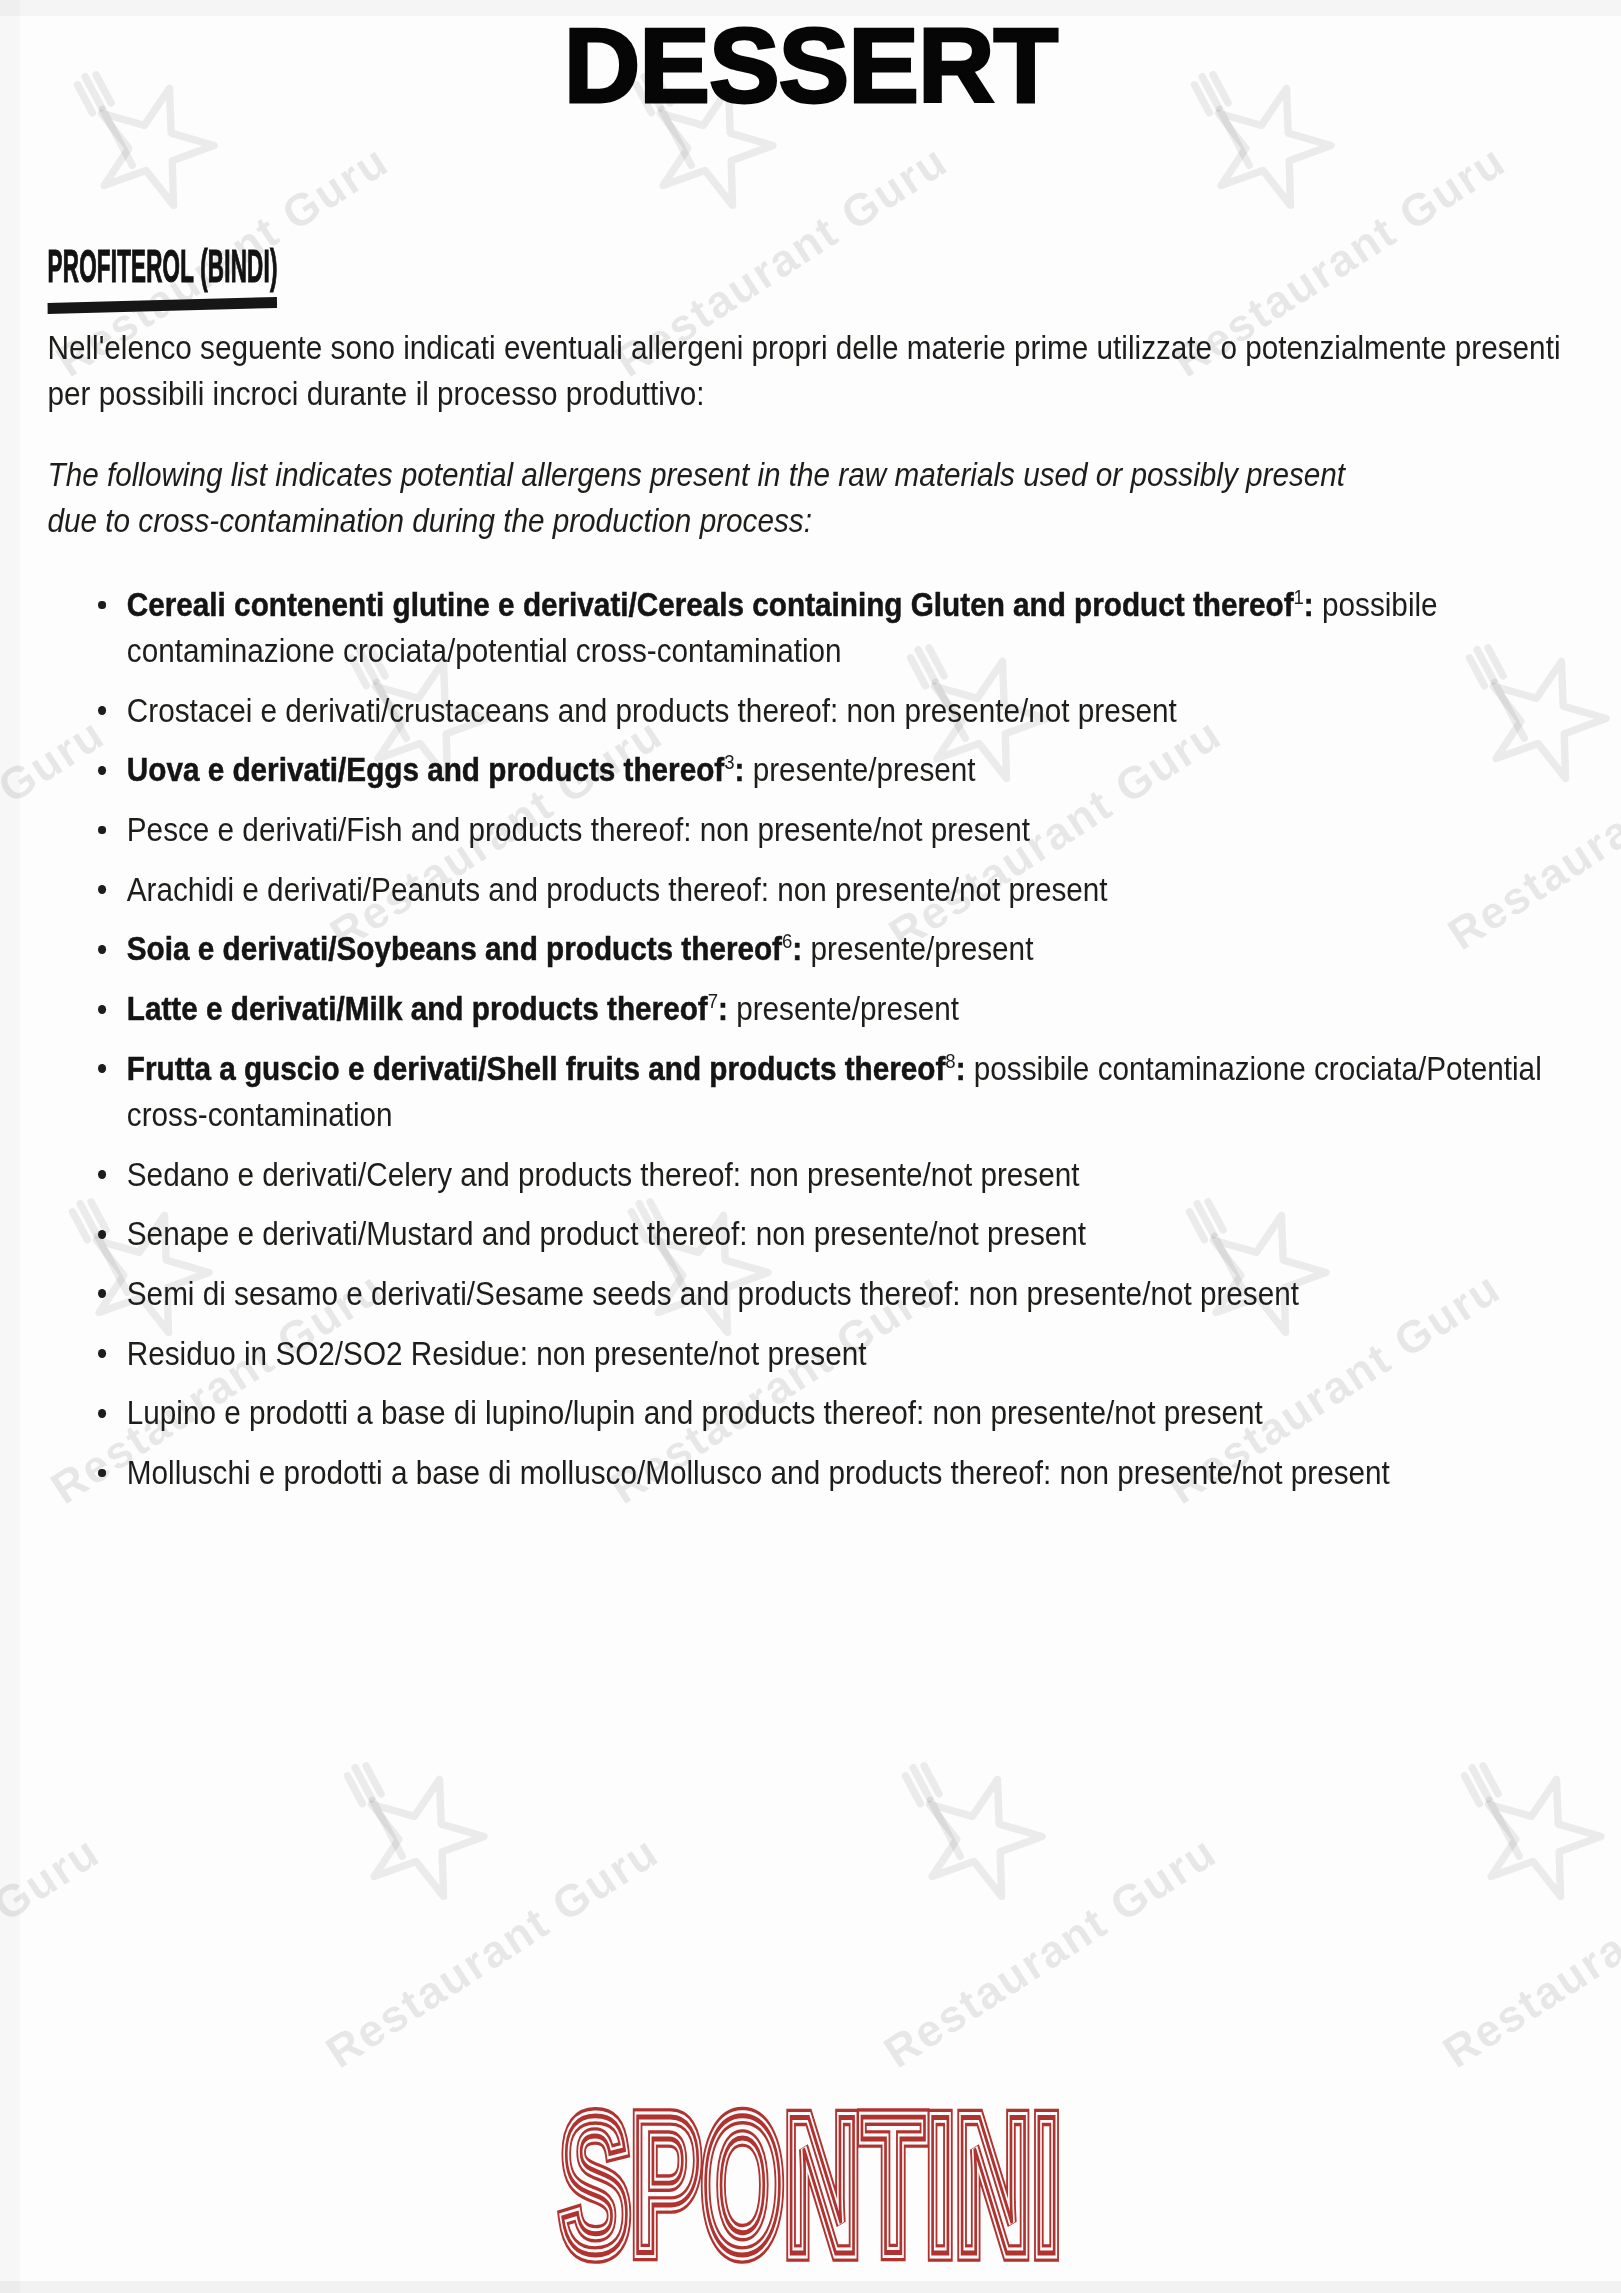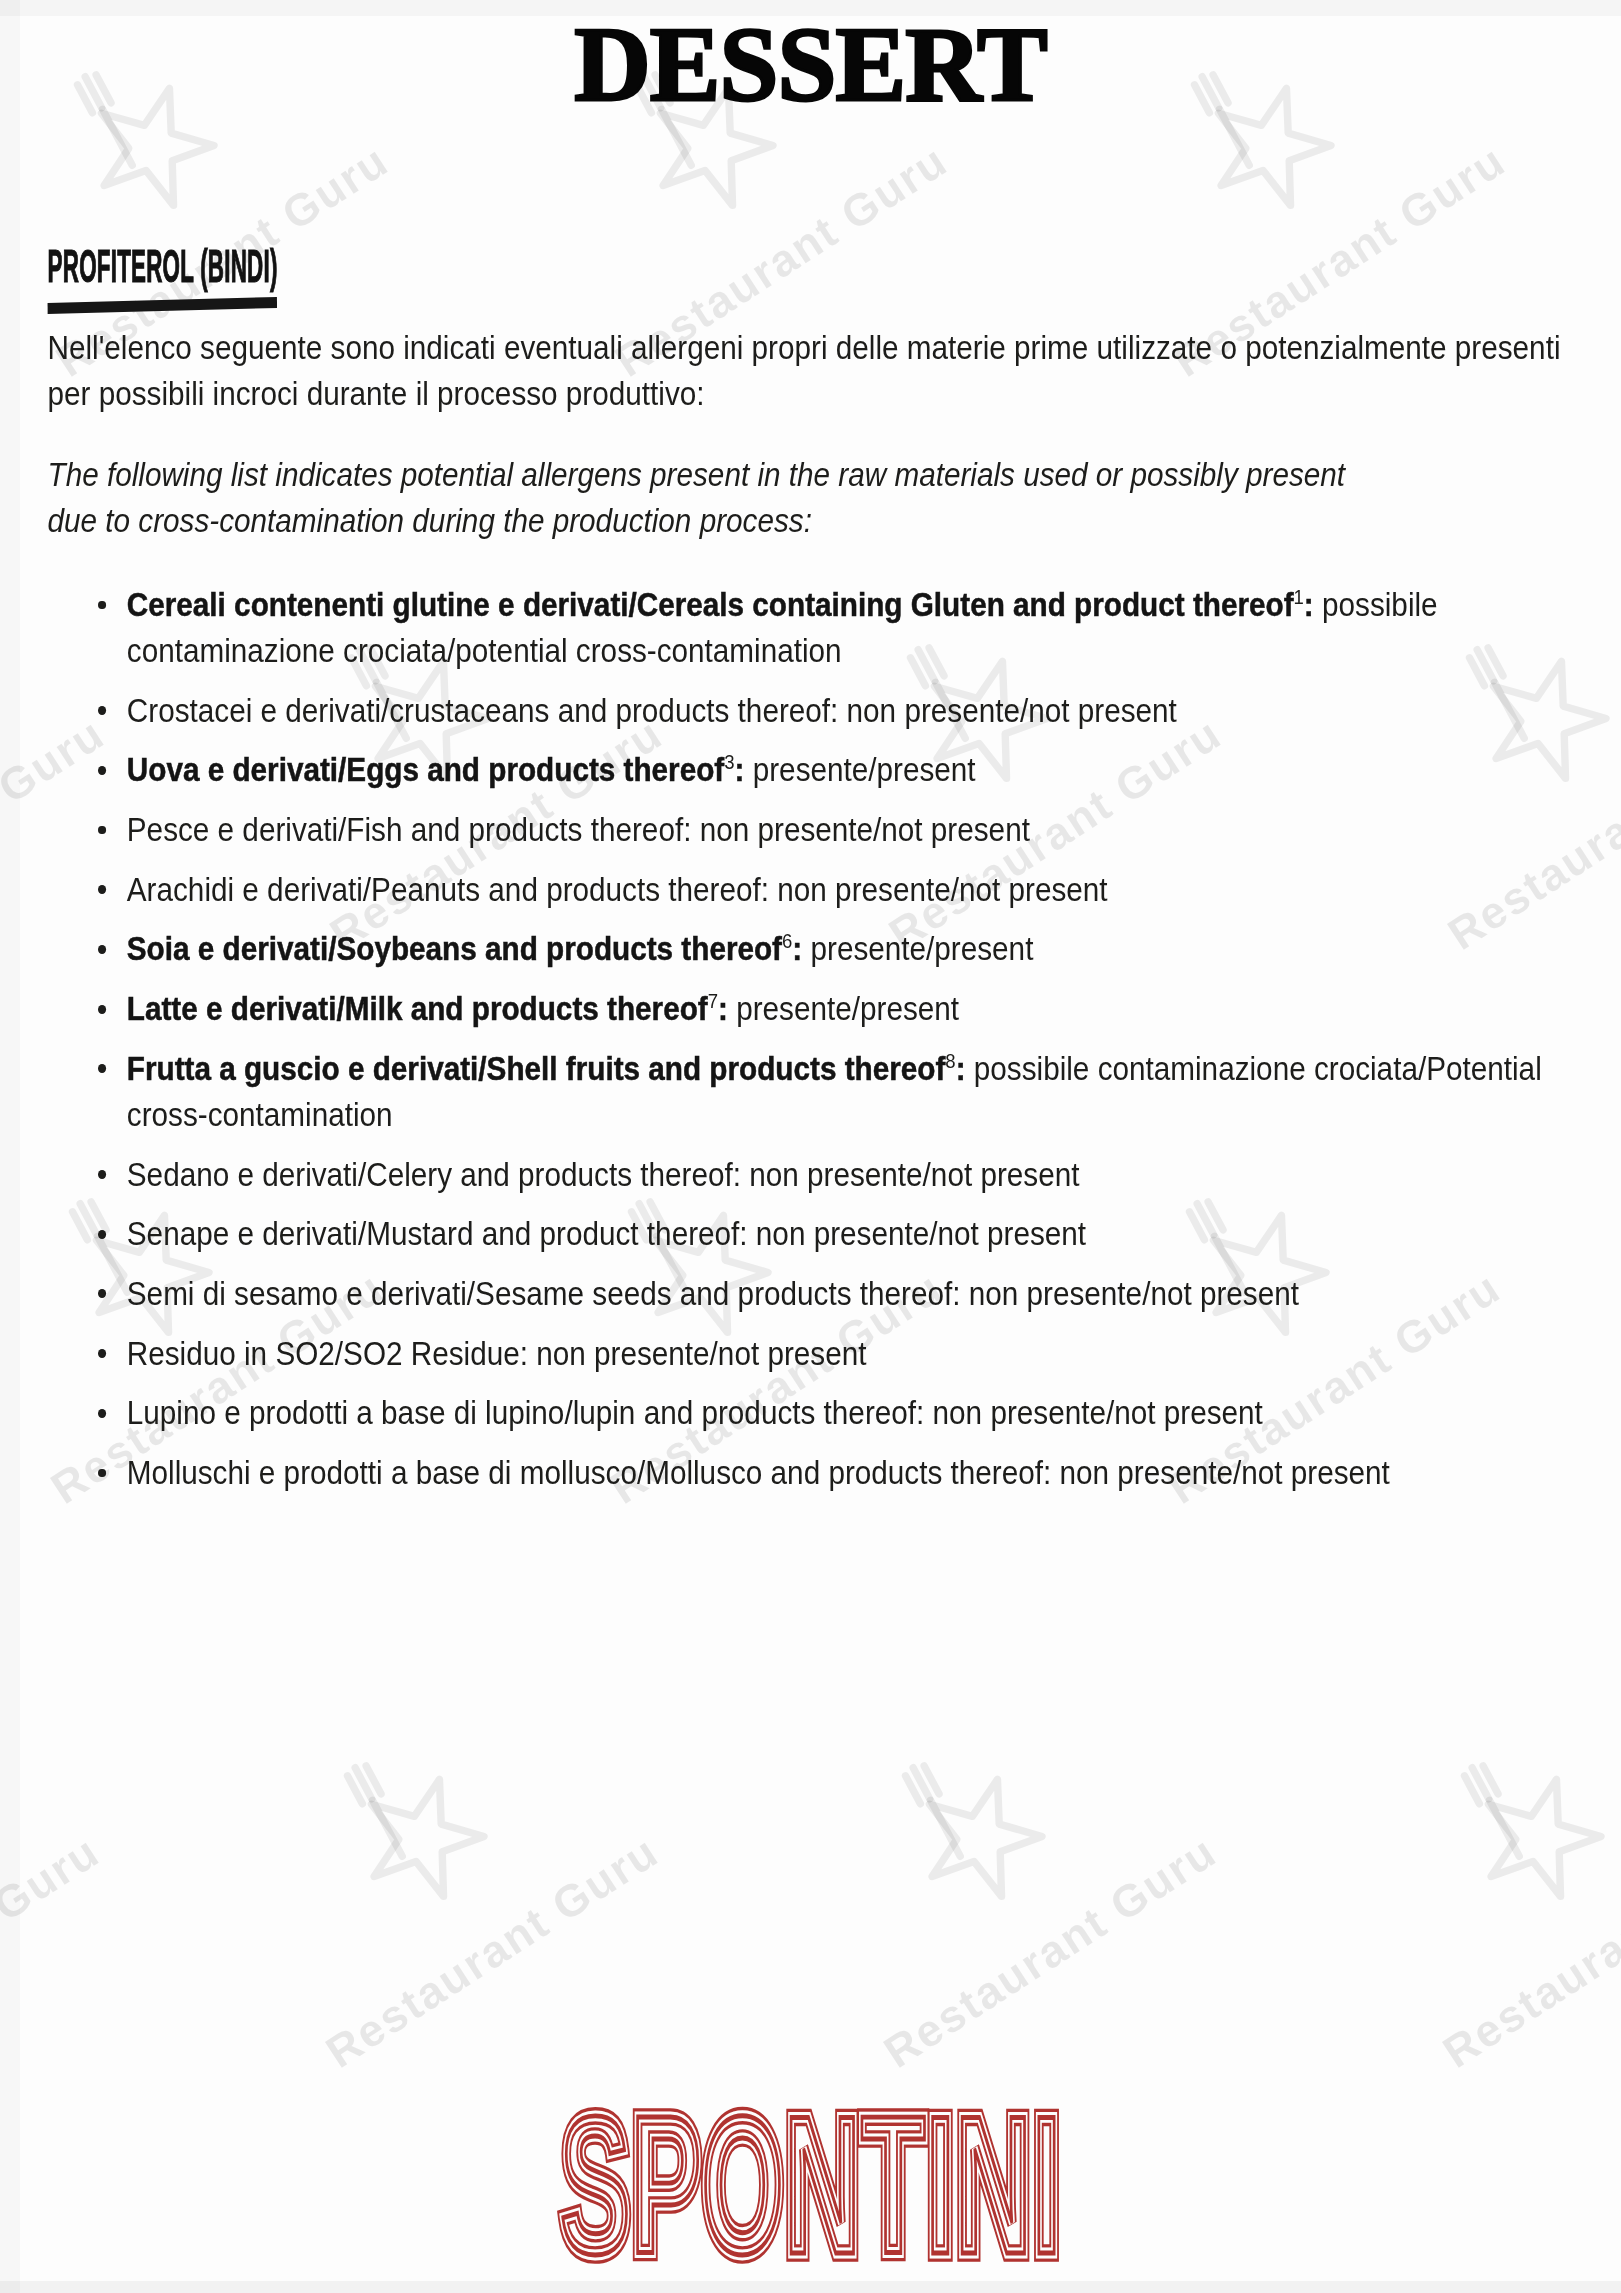--- a/index.html
+++ b/index.html
@@ -28,21 +28,21 @@
   
   .band-top{position:absolute;left:0;top:0;width:100%;height:15.7px;background:rgba(0,0,0,0.030);z-index:3;}
   .band-bottom{position:absolute;left:0;bottom:0;width:100%;height:12.7px;background:rgba(0,0,0,0.045);z-index:3;}
   .band-left{position:absolute;left:0;top:0;width:19.6px;height:100%;background:rgba(0,0,0,0.022);z-index:3;}
 
   
   .title{
     position:absolute;left:0;top:11.8px;width:100%;
     margin:0;text-align:center;z-index:1;
     font-size:106px;line-height:106px;font-weight:900;
-    letter-spacing:-1px;color:#060606;font-family:Liberation Serif, serif;
+    letter-spacing:-1px;color:#060606;
     -webkit-text-stroke:2.9px #060606;
   }
 
   
   .content{
     position:absolute;left:44px;top:0;width:1705px;height:2294px;
     transform:scaleX(0.9);transform-origin:0 0;z-index:1;
   }
   .heading-wrap{
     position:absolute;left:3.9px;top:242px;

